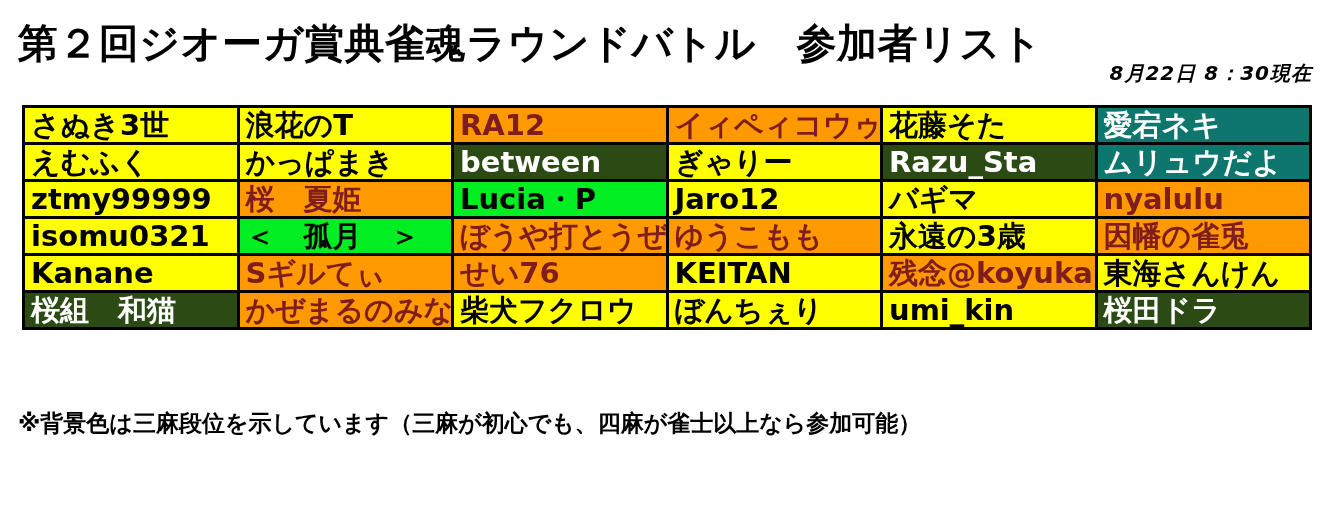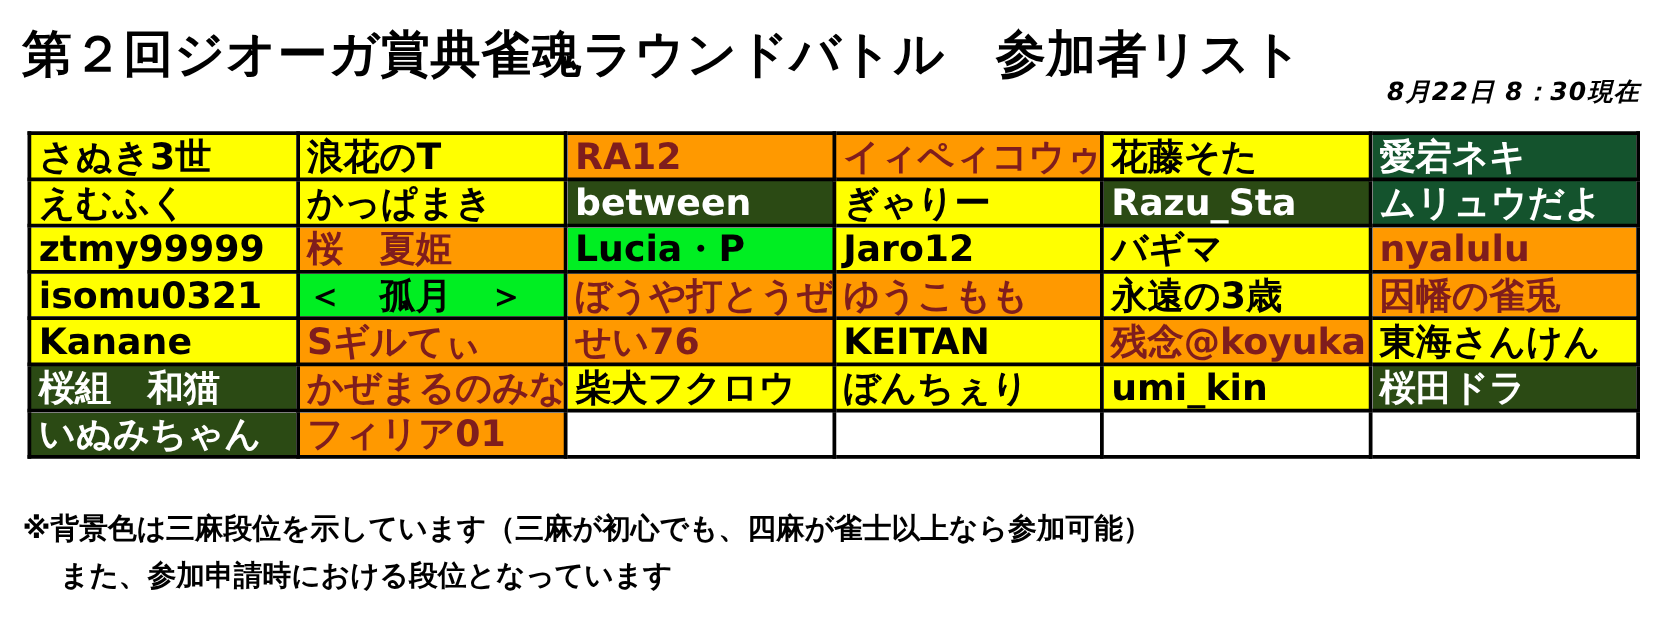--- a/index.html
+++ b/index.html
@@ -63,21 +63,21 @@
     overflow: hidden;
     line-height: 34px;
     vertical-align: middle;
   }
 
   
   td.rk-yellow  { background: #ffff00; color: #000000; }
   td.rk-orange  { background: #ff9900; color: #7f1d1d; }
   td.rk-green   { background: #00ee22; color: #000000; }
   td.rk-darkgreen { background: #2b4a14; color: #ffffff; }
-  td.rk-magenta { background: #14532d; color: #ffffff; }
+  td.rk-magenta { background: #0f766e; color: #ffffff; }
   td.rk-none    { background: #ffffff; color: #000000; }
 
   
   .footnote {
     position: absolute;
     left: 18px;
     top: 404px;
     font-size: 23px;
     font-weight: bold;
     color: #000000;
@@ -136,27 +136,18 @@
         <td class="rk-yellow">東海さんけん</td>
       </tr>
       <tr>
         <td class="rk-darkgreen">桜組　和猫</td>
         <td class="rk-orange">かぜまるのみな</td>
         <td class="rk-yellow">柴犬フクロウ</td>
         <td class="rk-yellow">ぼんちぇり</td>
         <td class="rk-yellow">umi_kin</td>
         <td class="rk-darkgreen">桜田ドラ</td>
       </tr>
-      <tr>
-        <td class="rk-darkgreen">いぬみちゃん</td>
-        <td class="rk-orange">フィリア01</td>
-        <td class="rk-none"></td>
-        <td class="rk-none"></td>
-        <td class="rk-none"></td>
-        <td class="rk-none"></td>
-      </tr>
     </tbody>
 </table>
 
 <div class="footnote">
   <div class="line1">※背景色は三麻段位を示しています（三麻が初心でも、四麻が雀士以上なら参加可能）</div>
-  <div class="line2">また、参加申請時における段位となっています</div>
 </div>
 
 </body></html>

